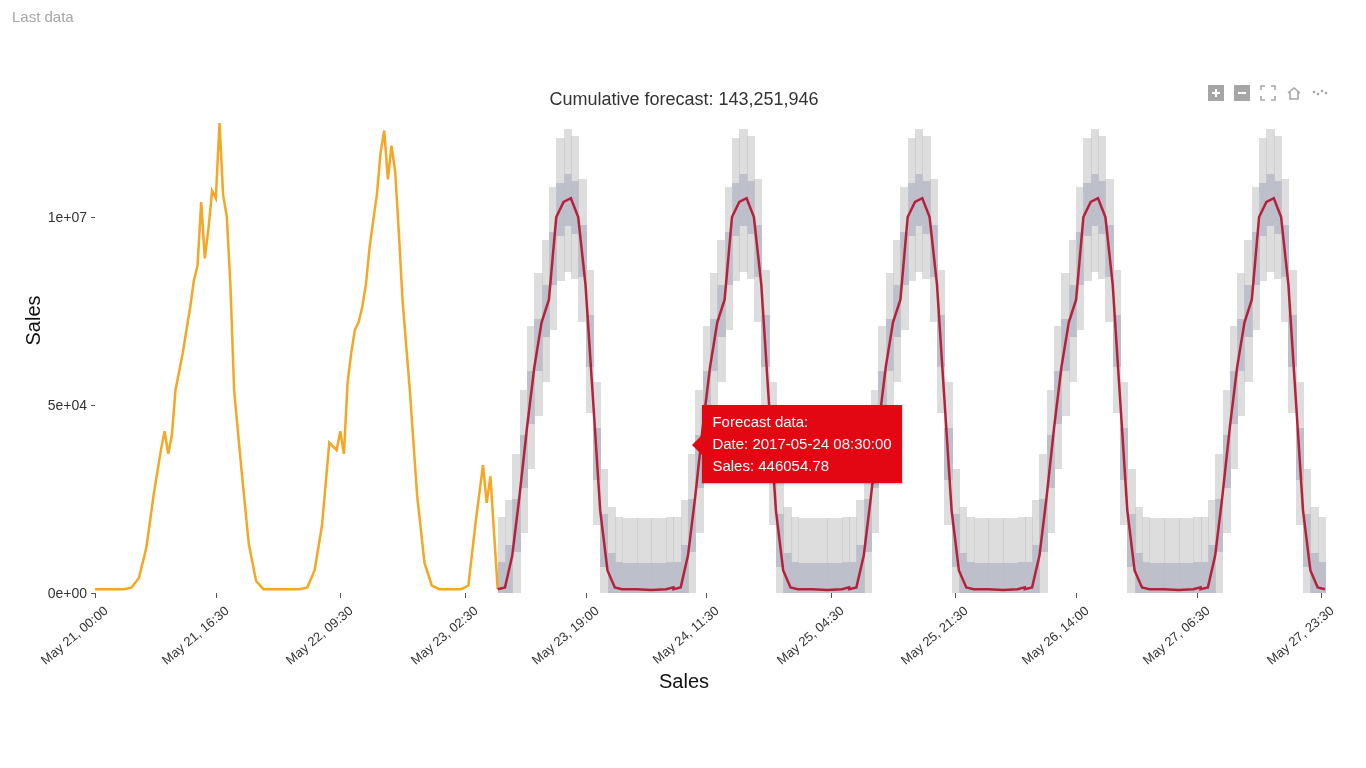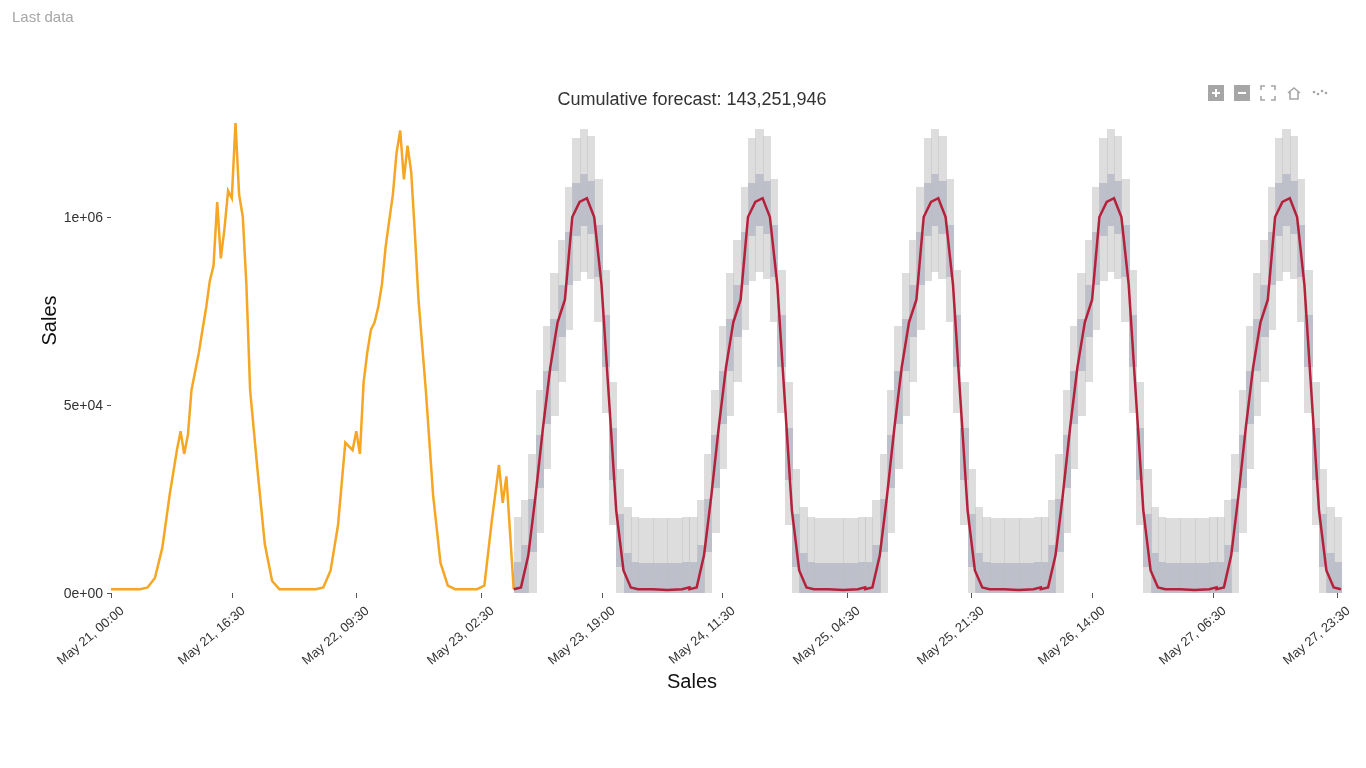--- a/index.html
+++ b/index.html
@@ -1,17 +1,17 @@
 <!DOCTYPE html>
 <html><head>
 <meta charset="utf-8">
 <style>
 html,body{margin:0;padding:0;background:#fff;font-family:Arial,Helvetica,sans-serif;color:#333;width:1366px;height:768px;overflow:hidden}
 .top-label{color:#a6a6a6;font-size:15px;padding:8px 0 0 12px}
-.chart-wrap{position:relative;margin:40px 18px 0 36px;height:640px}
+.chart-wrap{position:relative;margin:40px 18px 0 20px;height:640px}
 .toolbar{position:absolute;top:20px;right:20px;display:flex;gap:10px;align-items:center}
 .tool-btn{width:16px;height:16px;background:#a6a6a6;display:flex;align-items:center;justify-content:center;color:#fff;font-size:12px;line-height:1;cursor:pointer}
 .tool-btn.no-bg{background:transparent;color:#a6a6a6}
 .tool-btn.no-bg svg{display:block}
 .title{position:absolute;top:24px;left:0;right:0;text-align:center;font-size:18px;color:#333}
 .plot-area{position:absolute;left:75px;top:58px;width:1230px;height:470px;background:#fff;overflow:visible}
 .xlabel{position:absolute;bottom:12px;left:0;right:0;text-align:center;font-size:20px;color:#111}
 .ylabel{position:absolute;left:0;top:0;bottom:130px;width:26px;display:flex;align-items:center;justify-content:center}
 .ylabel span{transform:rotate(-90deg);font-size:20px;color:#111;white-space:nowrap}
 .ytick{position:absolute;right:100%;padding-right:8px;font-size:14px;color:#333;transform:translateY(-50%);white-space:nowrap}
@@ -279,25 +279,30 @@
       <div class="band-outer" style="left: 439.286px; width: 8.32143px; top: 150.4px; height: 142.88px;"></div>
       <div class="band-outer" style="left: 431.964px; width: 8.32143px; top: 203.04px; height: 142.88px;"></div>
       <div class="band-outer" style="left: 424.643px; width: 8.32143px; top: 266.96px; height: 142.88px;"></div>
       <div class="band-outer" style="left: 417.321px; width: 8.32143px; top: 330.88px; height: 139.12px;"></div>
       <div class="band-outer" style="left: 410px; width: 8.32143px; top: 376.94px; height: 93.06px;"></div>
       <div class="band-outer" style="left: 402.679px; width: 8.32143px; top: 393.86px; height: 76.14px;"></div>
     <svg class="lines" id="svg-lines" viewBox="0 0 1230 470">
         <path d="M0.0 466.2 L14.6 466.2 L29.3 466.2 L36.6 464.4 L43.9 455.0 L51.3 424.9 L58.6 372.2 L65.9 327.1 L69.6 308.3 L73.2 330.9 L76.9 312.1 L80.5 267.0 L84.2 248.2 L87.9 229.4 L91.5 206.8 L95.2 184.2 L98.8 157.9 L102.5 142.9 L106.2 79.0 L109.8 135.4 L113.5 105.3 L117.1 67.7 L120.8 75.2 L124.5 0.0 L128.1 71.4 L131.8 94.0 L135.4 161.7 L139.1 267.0 L146.4 345.9 L153.8 421.1 L161.1 458.0 L168.4 466.2 L175.7 466.2 L190.4 466.2 L205.0 466.2 L212.3 464.4 L219.6 447.4 L227.0 402.3 L234.3 319.6 L241.6 327.1 L245.3 308.3 L248.9 330.9 L252.6 259.4 L256.3 229.4 L259.9 206.8 L263.6 199.3 L267.2 184.2 L270.9 161.7 L274.6 124.1 L278.2 97.8 L281.9 71.4 L285.5 30.1 L289.2 7.5 L292.9 56.4 L296.5 22.6 L300.2 48.9 L303.8 109.0 L307.5 176.7 L314.8 267.0 L322.1 372.2 L329.5 439.9 L336.8 462.5 L344.1 466.2 L351.4 466.2 L358.8 466.2 L366.1 466.2 L373.4 462.5 L380.7 398.6 L388.0 342.2 L391.7 379.8 L395.4 353.4 L402.7 466.2" class="hist"></path>
         <path d="M402.7 466.2 L410.0 464.4 L417.3 432.4 L424.6 372.2 L432.0 304.6 L439.3 244.4 L446.6 199.3 L453.9 176.7 L461.3 94.0 L468.6 79.0 L475.9 75.2 L483.2 94.0 L490.5 161.7 L497.9 274.5 L505.2 387.3 L512.5 447.4 L519.8 464.4 L527.1 466.2 L541.8 466.2 L556.4 467.0 L571.1 466.2 L578.4 464.4 L578.4 466.2 L585.7 464.4 L593.0 432.4 L600.4 372.2 L607.7 304.6 L615.0 244.4 L622.3 199.3 L629.6 176.7 L637.0 94.0 L644.3 79.0 L651.6 75.2 L658.9 94.0 L666.3 161.7 L673.6 274.5 L680.9 387.3 L688.2 447.4 L695.5 464.4 L702.9 466.2 L717.5 466.2 L732.1 467.0 L746.8 466.2 L754.1 464.4 L754.1 466.2 L761.4 464.4 L768.8 432.4 L776.1 372.2 L783.4 304.6 L790.7 244.4 L798.0 199.3 L805.4 176.7 L812.7 94.0 L820.0 79.0 L827.3 75.2 L834.6 94.0 L842.0 161.7 L849.3 274.5 L856.6 387.3 L863.9 447.4 L871.3 464.4 L878.6 466.2 L893.2 466.2 L907.9 467.0 L922.5 466.2 L929.8 464.4 L929.8 466.2 L937.1 464.4 L944.5 432.4 L951.8 372.2 L959.1 304.6 L966.4 244.4 L973.8 199.3 L981.1 176.7 L988.4 94.0 L995.7 79.0 L1003.0 75.2 L1010.4 94.0 L1017.7 161.7 L1025.0 274.5 L1032.3 387.3 L1039.6 447.4 L1047.0 464.4 L1054.3 466.2 L1068.9 466.2 L1083.6 467.0 L1098.2 466.2 L1105.5 464.4 L1105.5 466.2 L1112.9 464.4 L1120.2 432.4 L1127.5 372.2 L1134.8 304.6 L1142.1 244.4 L1149.5 199.3 L1156.8 176.7 L1164.1 94.0 L1171.4 79.0 L1178.8 75.2 L1186.1 94.0 L1193.4 161.7 L1200.7 274.5 L1208.0 387.3 L1215.4 447.4 L1222.7 464.4 L1230.0 466.2" class="fc"></path>
       </svg>
+    <div class="tooltip" id="tooltip" style="left: 607.375px; top: 282.283px;">
+      <div>Forecast data:</div>
+      <div>Date: 2017-05-24 08:30:00</div>
+      <div>Sales: 446054.78</div>
+    </div>
   <div class="ytick" style="top: 470px;">0e+00</div>
       <div class="ytick-line" style="top: 470px;"></div>
       <div class="ytick" style="top: 282px;">5e+04</div>
       <div class="ytick-line" style="top: 282px;"></div>
-      <div class="ytick" style="top: 94px;">1e+06</div>
+      <div class="ytick" style="top: 94px;">1e+07</div>
       <div class="ytick-line" style="top: 94px;"></div>
       <div class="xtick-line" style="left: 0px;"></div>
       <div class="xtick" style="left: 0px;"><span>May 21, 00:00</span></div>
       <div class="xtick-line" style="left: 120.804px;"></div>
       <div class="xtick" style="left: 120.804px;"><span>May 21, 16:30</span></div>
       <div class="xtick-line" style="left: 245.268px;"></div>
       <div class="xtick" style="left: 245.268px;"><span>May 22, 09:30</span></div>
       <div class="xtick-line" style="left: 369.732px;"></div>
       <div class="xtick" style="left: 369.732px;"><span>May 23, 02:30</span></div>
       <div class="xtick-line" style="left: 490.536px;"></div>

